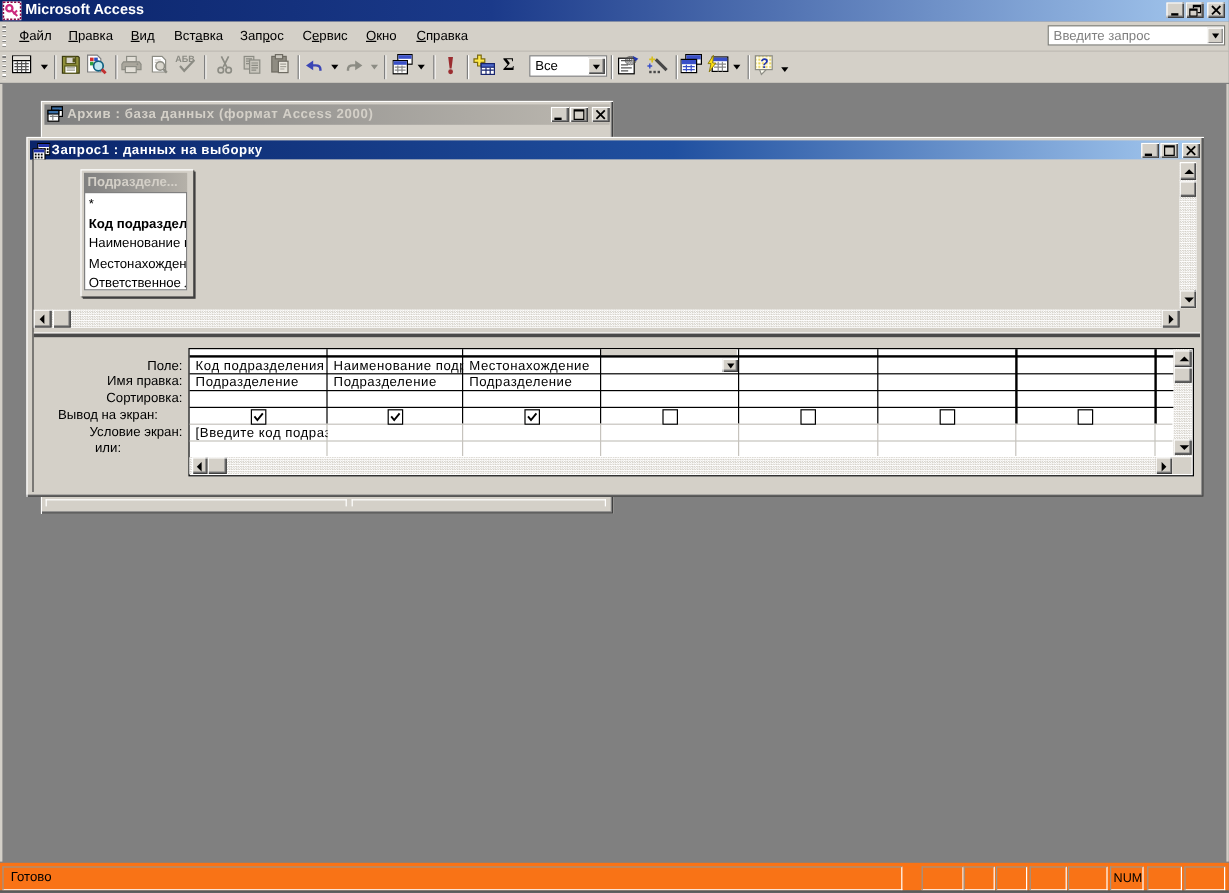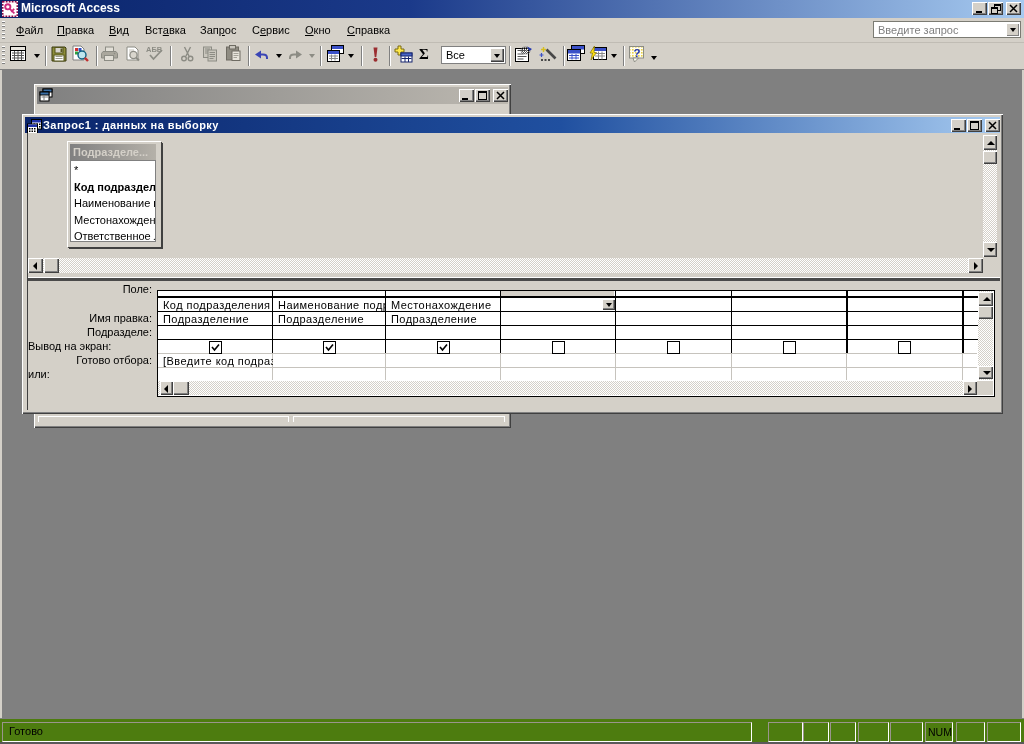--- a/index.html
+++ b/index.html
@@ -237,21 +237,21 @@
 <div class="abs" id="arhiv" style="left:34px;top:84px;width:477px;height:344px;background:#d4d0c8;
   box-shadow:inset 1px 1px 0 #fff, inset -1px -1px 0 #404040, inset -2px -2px 0 #808080">
   <div class="abs" style="left:3px;top:3px;right:3px;height:17px;background:linear-gradient(90deg,#808080,#bcb8b0)">
     <div class="abs" style="left:2px;top:1px;width:14px;height:14px"><svg width="14" height="14">
       <rect x="4" y="1" width="9" height="8" fill="#fff" stroke="#000"></rect>
           <rect x="4" y="1" width="9" height="3" fill="#3a6ea5" stroke="#000"></rect>
       <rect x="1" y="4" width="9" height="9" fill="#fff" stroke="#000"></rect>
           <rect x="1" y="4" width="9" height="3" fill="#3a6ea5" stroke="#000"></rect>
       <path d="M2.5 9h7M5 7.5v5" stroke="#808080"></path>
         </svg></div>
-    <div class="abs" style="left:19px;top:18px;font-weight:normal;color:#d4d0c8;letter-spacing:0.5px">Архив : база данных (формат Access 2000)</div>
+    <div class="abs" style="left:19px;top:2px;font-weight:bold;color:#d4d0c8;letter-spacing:0.5px">Архив : база данных (формат Access 2000)</div>
     <div class="btn3d" style="left:422px;top:2px;width:15px;height:13px">
         <div class="abs" style="left:3px;top:9px;width:6px;height:2px;background:#000"></div>
       </div>
     <div class="btn3d" style="left:438px;top:2px;width:15px;height:13px">
         <div class="abs" style="left:3px;top:2px;width:7px;height:6px;border:1px solid #000;border-top:2px solid #000"></div>
       </div>
     <div class="btn3d" style="left:456px;top:2px;width:15px;height:13px"><svg width="15" height="13">
           <path d="M4 3l7 7M11 3l-7 7" stroke="#000" stroke-width="1.5"></path>
         </svg></div>
   </div>
@@ -317,26 +317,26 @@
     <div class="abs track" style="left:955px;top:2px;width:14px;height:122px"></div>
     <div class="sb-btn" style="left:955px;top:2px;width:14px;height:15px"></div>
     <div class="tri" style="left:959px;top:8px;border-left:4px solid transparent;border-right:4px solid transparent;border-bottom:4px solid #000"></div>
     <div class="sb-btn" style="left:955px;top:18px;width:14px;height:13px"></div>
     <div class="sb-btn" style="left:955px;top:109px;width:14px;height:15px"></div>
     <div class="tri" style="left:959px;top:115px;border-left:4px solid transparent;border-right:4px solid transparent;border-top:4px solid #000"></div>
 
     <div class="abs" style="left:0;top:144px;width:972px;height:1px;background:#fff"></div>
     <div class="abs" style="left:0;top:145px;width:972px;height:3px;background:#4a4a4a"></div>
 
-    <div class="lbl" style="left:0;top:150px;width:124px;text-align:right">Поле:</div>
+    <div class="lbl" style="left:0;top:166px;width:124px;text-align:right">Поле:</div>
     <div class="lbl" style="left:0;top:179px;width:124px;text-align:right">Имя правка:</div>
-    <div class="lbl" style="left:0;top:193px;width:124px;text-align:right">Подразделе:</div>
-    <div class="lbl" style="left:0;top:207px;width:124px;text-align:left">Вывод на экран:</div>
-    <div class="lbl" style="left:0;top:221px;width:124px;text-align:right">Готово отбора:</div>
-    <div class="lbl" style="left:0;top:235px;width:124px;text-align:left">или:</div>
+    <div class="lbl" style="left:0;top:193px;width:124px;text-align:right">Сортировка:</div>
+    <div class="lbl" style="left:0;top:207px;width:124px;text-align:center">Вывод на экран:</div>
+    <div class="lbl" style="left:0;top:221px;width:124px;text-align:right">Условие экран:</div>
+    <div class="lbl" style="left:0;top:235px;width:124px;text-align:center">или:</div>
 
     <div class="abs" id="grid" style="left:129px;top:157px;width:838px;height:107px;background:#fff;border:1.5px solid #000;box-sizing:border-box">
 
       <div class="abs" style="left:343px;top:0;width:113px;height:4.5px;background:#d4d0c8"></div>
 
       <div class="abs" style="left:0;top:4.5px;width:835px;height:2px;background:#000"></div>
 
       <div class="abs" style="left:0;top:19.5px;width:835px;height:1.5px;background:#000"></div>
       <div class="abs" style="left:0;top:33.5px;width:835px;height:1.5px;background:#000"></div>
       <div class="abs" style="left:0;top:47.5px;width:835px;height:1.5px;background:#000"></div>
@@ -396,21 +396,21 @@
       <div class="tri" style="left:6px;top:93.5px;border-top:4px solid transparent;border-bottom:4px solid transparent;border-right:4px solid #000"></div>
       <div class="sb-btn" style="left:15px;top:90px;width:16px;height:14px"></div>
       <div class="sb-btn" style="left:805px;top:90px;width:14px;height:14px"></div>
       <div class="tri" style="left:810px;top:93.5px;border-top:4px solid transparent;border-bottom:4px solid transparent;border-left:4px solid #000"></div>
 
       <div class="abs" style="left:819px;top:89.5px;width:16px;height:14.5px;background:#d4d0c8"></div>
     </div>
   </div>
 </div>
 
-<div class="abs" id="status" style="left:0;top:719px;width:1024px;height:23px;background:#4d7c0f">
+<div class="abs" id="status" style="left:0;top:719px;width:1024px;height:23px;background:#f97316">
   <div class="abs" style="left:2px;top:3px;width:748px;height:18px;border:1px solid;border-color:#9a958c #fff #fff #9a958c"></div>
   <div class="abs" style="left:9px;top:6px">Готово</div>
   <div class="abs" style="left:768px;top:3px;width:33px;height:18px;border:1px solid;border-color:#9a958c #fff #fff #9a958c"></div>
   <div class="abs" style="left:803px;top:3px;width:24px;height:18px;border:1px solid;border-color:#9a958c #fff #fff #9a958c"></div>
   <div class="abs" style="left:830px;top:3px;width:24px;height:18px;border:1px solid;border-color:#9a958c #fff #fff #9a958c"></div>
   <div class="abs" style="left:858px;top:3px;width:29px;height:18px;border:1px solid;border-color:#9a958c #fff #fff #9a958c"></div>
   <div class="abs" style="left:890px;top:3px;width:31px;height:18px;border:1px solid;border-color:#9a958c #fff #fff #9a958c"></div>
   <div class="abs" style="left:925px;top:3px;width:26px;height:18px;border:1px solid;border-color:#9a958c #fff #fff #9a958c"></div>
   <div class="abs" style="left:928px;top:7px;font-size:10.5px">NUM</div>
   <div class="abs" style="left:956px;top:3px;width:27px;height:18px;border:1px solid;border-color:#9a958c #fff #fff #9a958c"></div>

